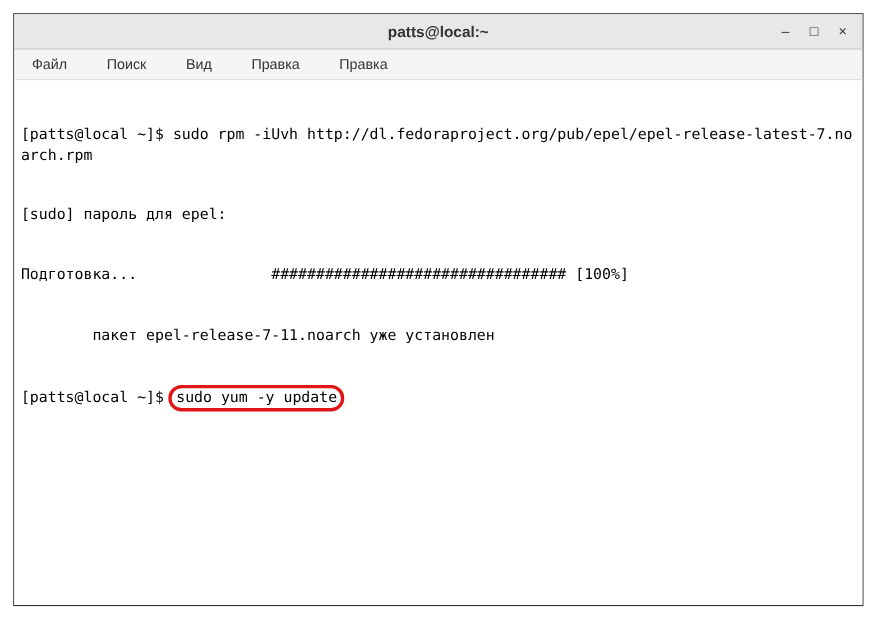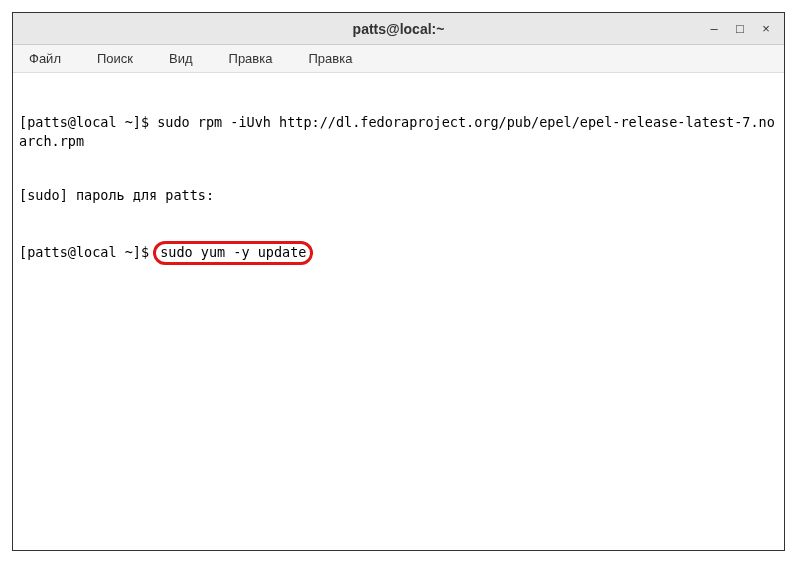--- a/index.html
+++ b/index.html
@@ -103,17 +103,19 @@
   <div class="menubar">
     <div class="menu-item">Файл</div>
     <div class="menu-item">Поиск</div>
     <div class="menu-item">Вид</div>
     <div class="menu-item">Правка</div>
     <div class="menu-item">Правка</div>
   </div>
 
   <div class="terminal">
     <span class="term-line">[patts@local ~]$ sudo rpm -iUvh http://dl.fedoraproject.org/pub/epel/epel-release-latest-7.noarch.rpm</span>
-    <span class="term-line">[sudo] пароль для patts:</span>
+    <span class="term-line">[sudo] пароль для epel:</span>
+    <span class="term-line">Подготовка...               ################################# [100%]</span>
+    <span class="term-line">        пакет epel-release-7-11.noarch уже установлен</span>
     <span class="term-line"><span>[patts@local ~]$ </span><span class="highlight">sudo yum -y update</span></span>
   </div>
 
 </div>
 
 </body></html>

